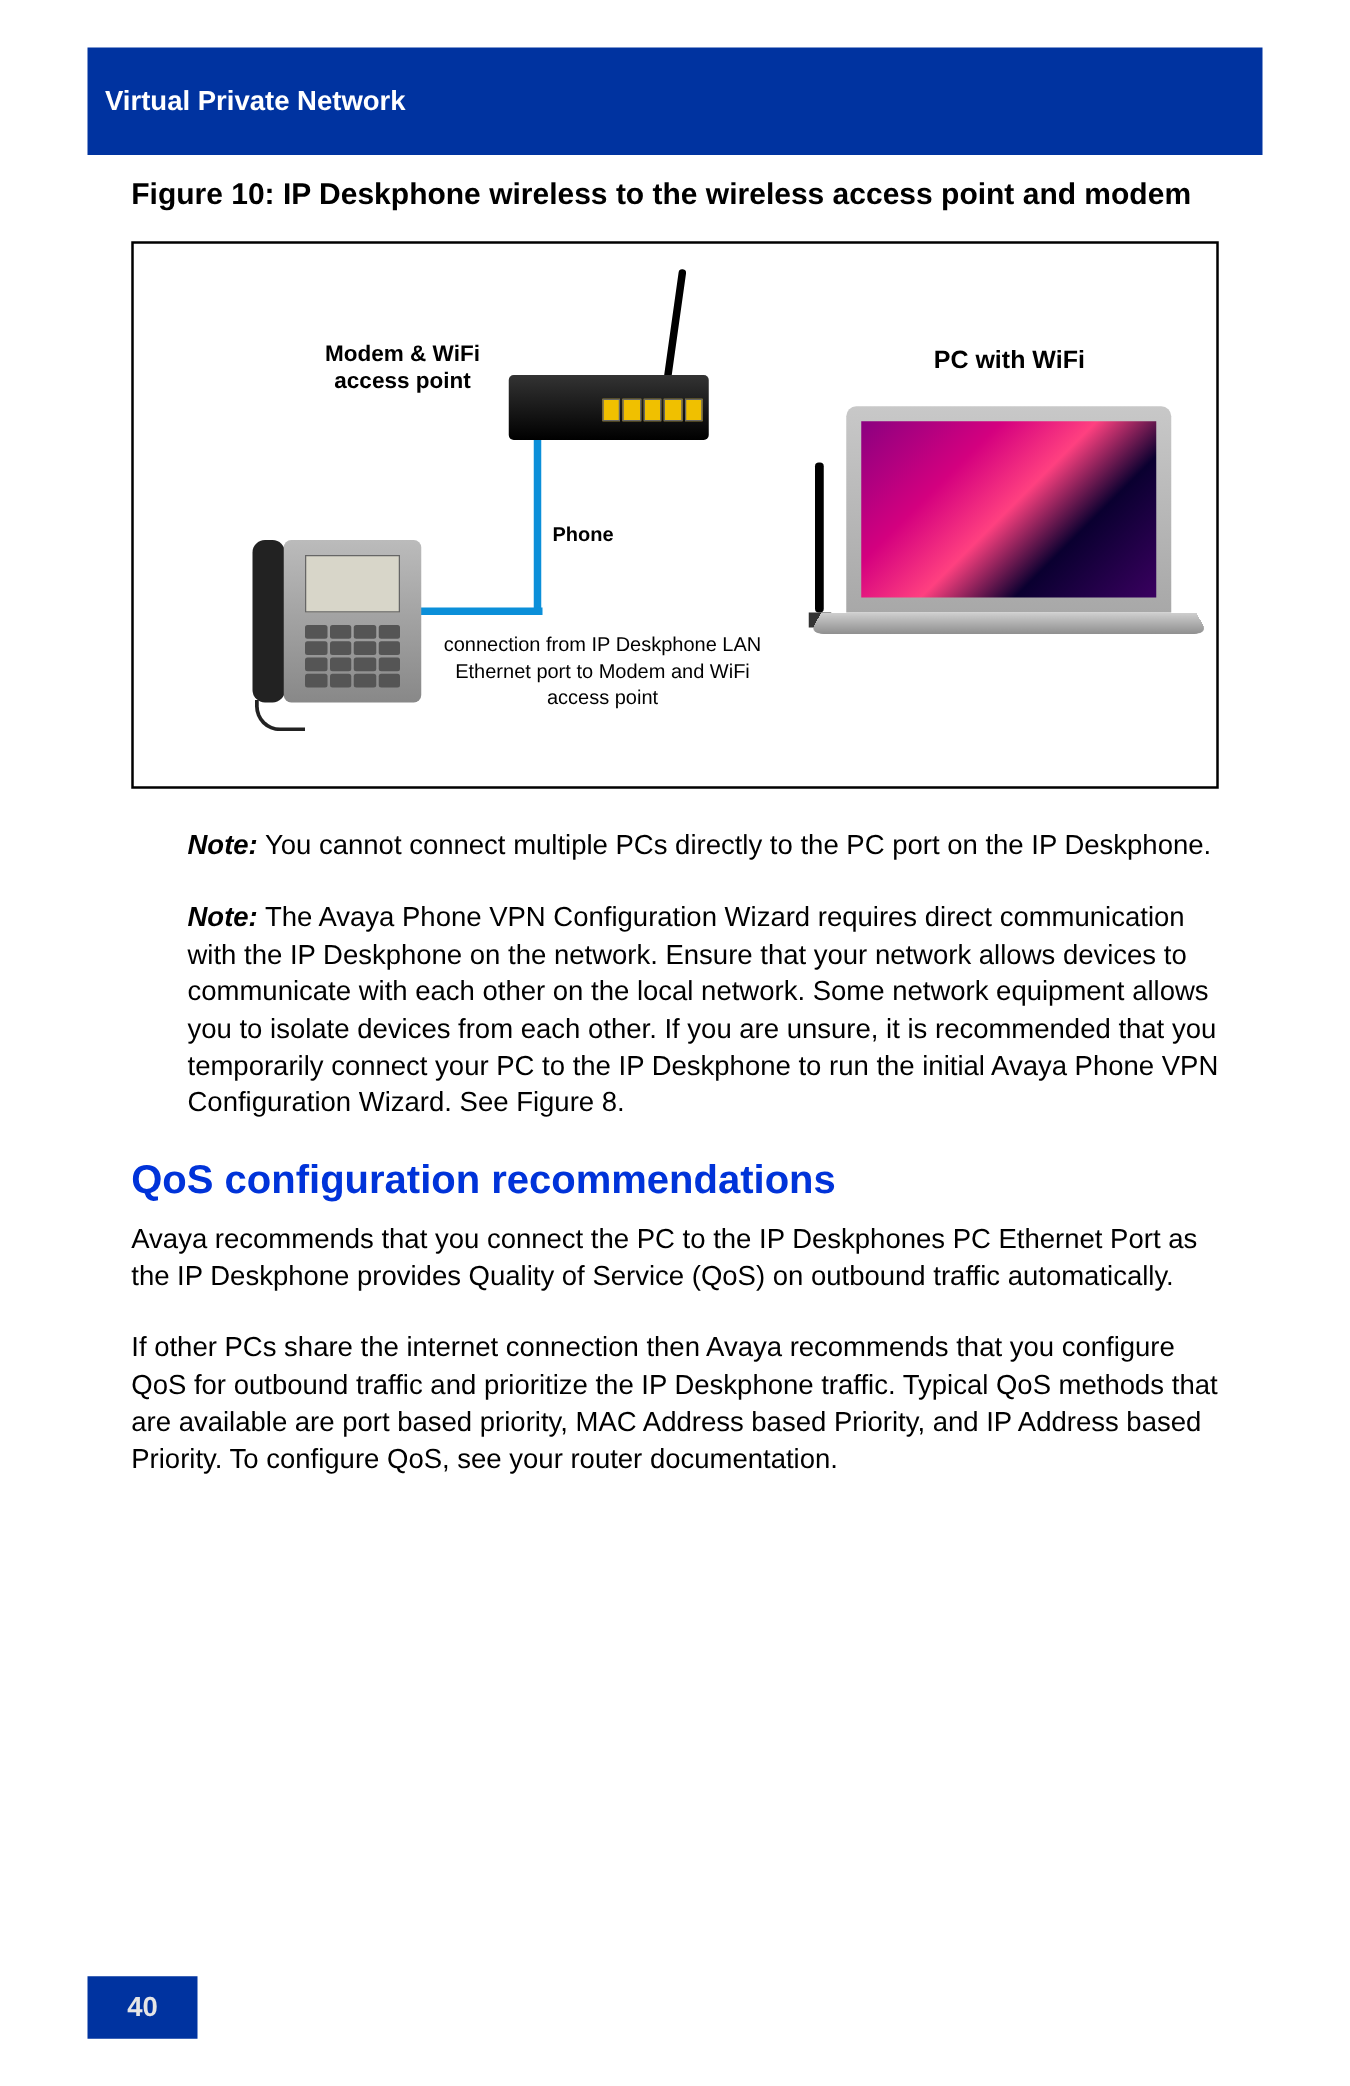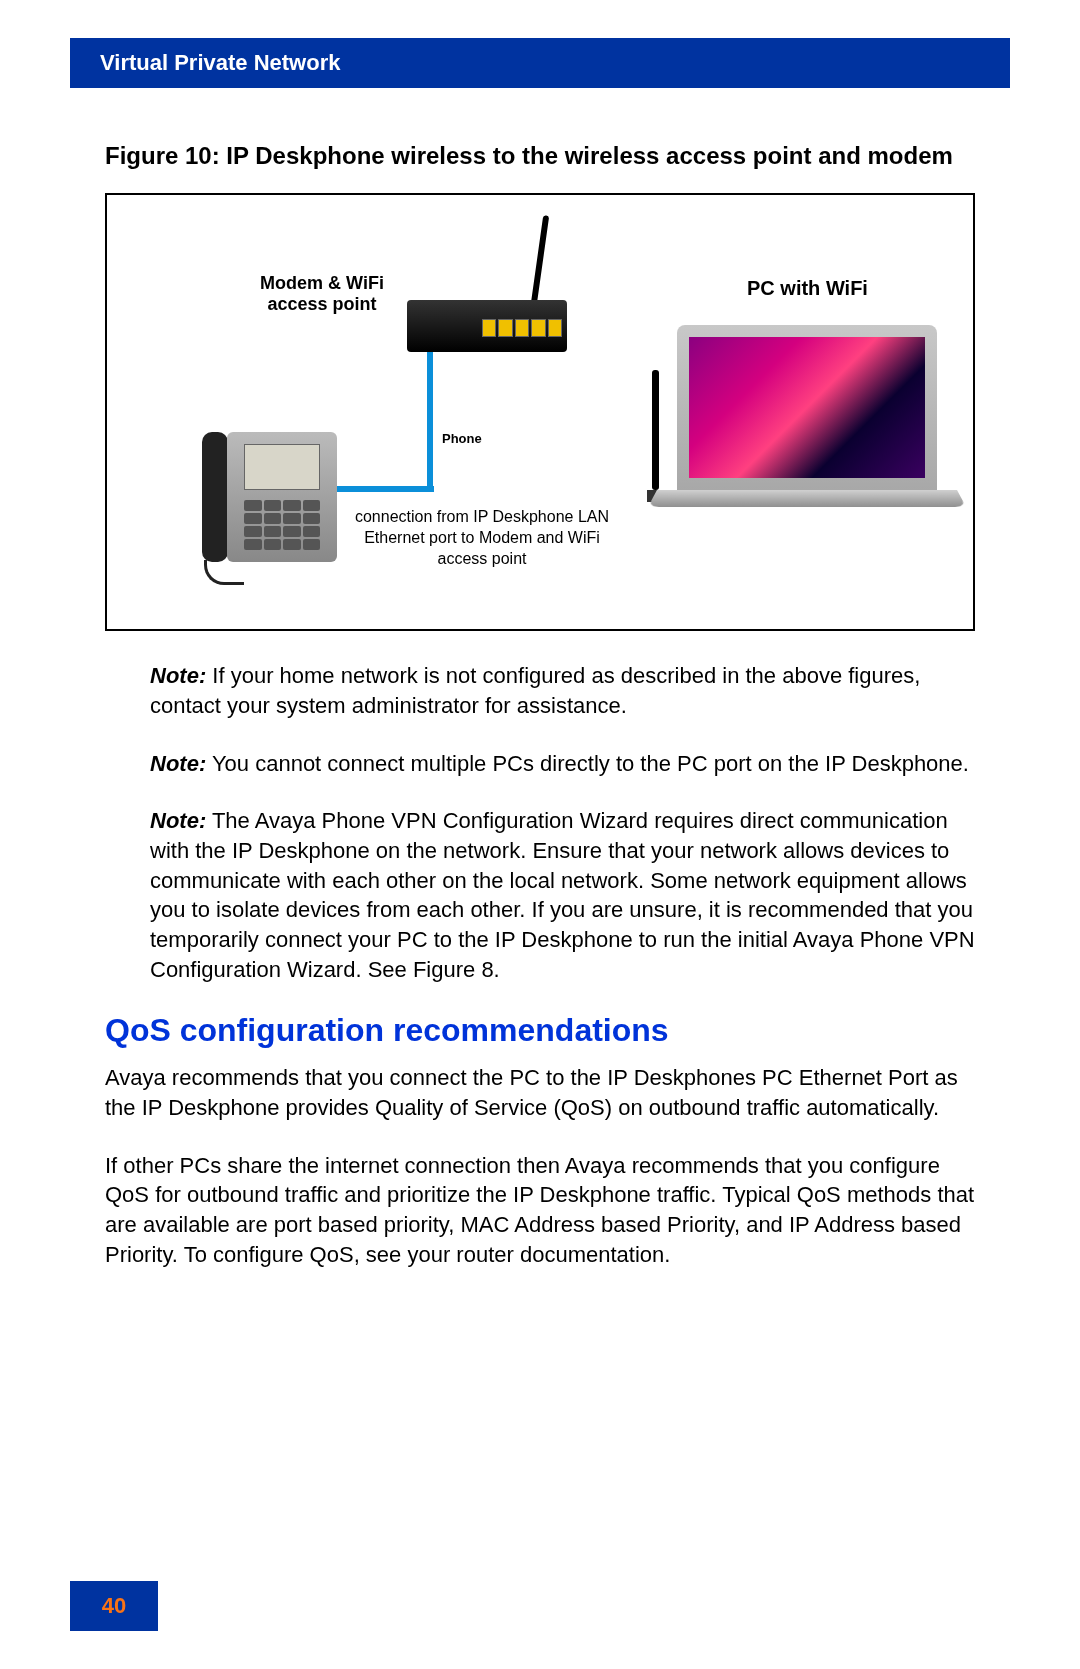--- a/index.html
+++ b/index.html
@@ -8,25 +8,25 @@
     height: 1669px;
     background: #fff;
     font-family: Arial, Helvetica, sans-serif;
     position: relative;
   }
   .blue-bar-top {
     position: absolute;
     top: 38px;
     left: 70px;
     width: 940px;
-    height: 50px;
+    height: 86px;
     background: #0033a0;
     display: flex;
     align-items: center;
-    padding-left: 30px;
+    padding-left: 14px;
   }
   .blue-bar-top-text {
     color: #fff;
     font-weight: bold;
     font-size: 22px;
   }
   .content {
     position: absolute;
     top: 140px;
     left: 105px;
@@ -104,22 +104,21 @@
     left: 227px;
     width: 100px;
     height: 6px;
     background: #0b8fd9;
   }
   .phone-label {
     position: absolute;
     top: 225px;
     left: 335px;
     font-weight: bold;
-    font-size: 13px;
-    margin-top: 11px;
+    font-size: 16px;
   }
   
   .phone {
     position: absolute;
     top: 237px;
     left: 95px;
     width: 135px;
     height: 140px;
   }
   .phone-body {
@@ -259,21 +258,21 @@
     bottom: 38px;
     left: 70px;
     width: 88px;
     height: 50px;
     background: #0033a0;
     display: flex;
     align-items: center;
     justify-content: center;
   }
   .page-num {
-    color: #f97316;
+    color: #e5e5e5;
     font-weight: bold;
     font-size: 22px;
   }
 </style>
 </head>
 <body>
 
 <div class="blue-bar-top">
   <span class="blue-bar-top-text">Virtual Private Network</span>
 </div>
@@ -330,23 +329,20 @@
     <div class="usb-base"></div>
     <div class="laptop">
       <div class="laptop-screen">
           <div class="laptop-display"></div>
         </div>
       <div class="laptop-base"></div>
     </div>
   </div>
 
   <div class="note">
-    <span class="note-label">Note:</span><span> If your home network is not configured as described in the above figures, contact your system administrator for assistance.</span>
-  </div>
-  <div class="note">
     <span class="note-label">Note:</span><span> You cannot connect multiple PCs directly to the PC port on the IP Deskphone.</span>
   </div>
   <div class="note">
     <span class="note-label">Note:</span><span> The Avaya Phone VPN Configuration Wizard requires direct communication with the IP Deskphone on the network. Ensure that your network allows devices to communicate with each other on the local network. Some network equipment allows you to isolate devices from each other. If you are unsure, it is recommended that you temporarily connect your PC to the IP Deskphone to run the initial Avaya Phone VPN Configuration Wizard. See Figure 8.</span>
   </div>
 
   <div class="section-heading">QoS configuration recommendations</div>
 
   <div class="body-para">Avaya recommends that you connect the PC to the IP Deskphones PC Ethernet Port as the IP Deskphone provides Quality of Service (QoS) on outbound traffic automatically.</div>
   <div class="body-para">If other PCs share the internet connection then Avaya recommends that you configure QoS for outbound traffic and prioritize the IP Deskphone traffic. Typical QoS methods that are available are port based priority, MAC Address based Priority, and IP Address based Priority. To configure QoS, see your router documentation.</div>

